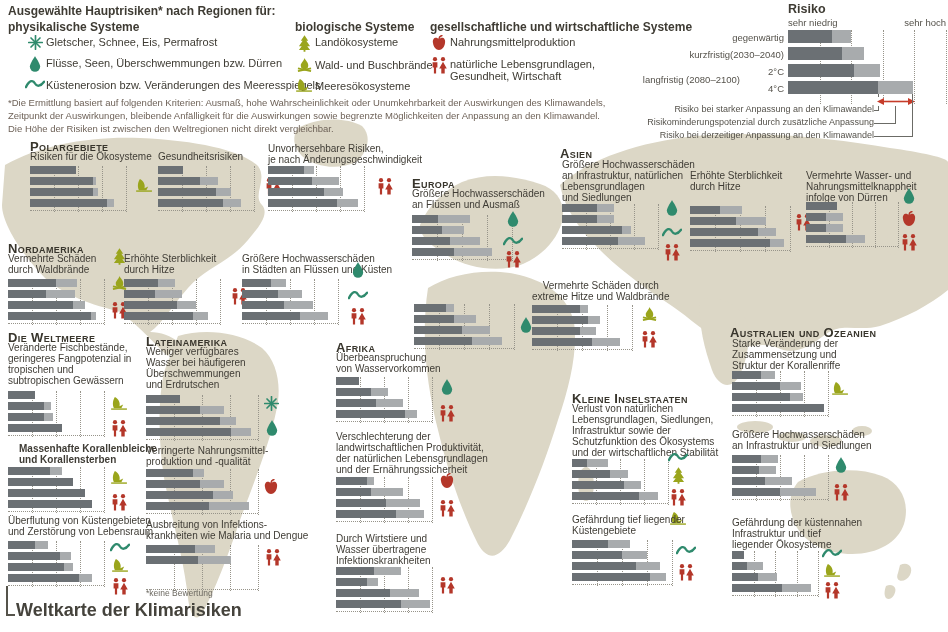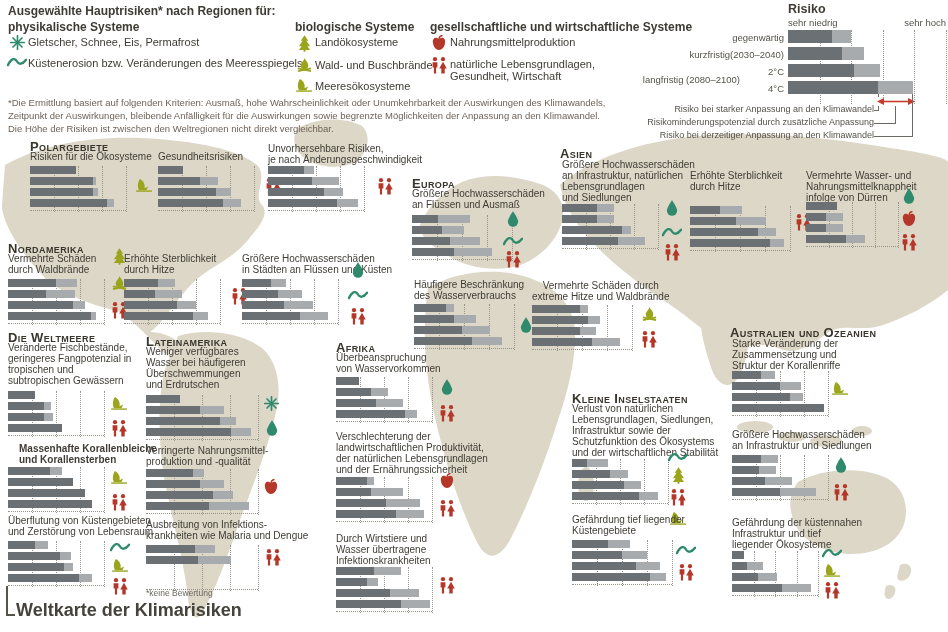--- a/index.html
+++ b/index.html
@@ -60,33 +60,41 @@
   <path class="land" d="M798,482 C820,470 855,466 882,476 C902,484 910,504 904,524 C898,542 878,554 852,554 C828,554 806,544 796,526 C788,510 788,494 798,482 Z"></path>
   <path class="land" d="M900,565 c8,-4 14,2 10,10 c-4,8 -16,8 -12,-2 z"></path>
   <path class="land" d="M886,586 c7,-3 12,2 8,9 c-4,7 -13,5 -8,-9 z"></path>
 </svg>
 
 <div id="header-layer">
   <div class="lg-main" style="left:8px;top:4px">Ausgewählte Hauptrisiken* nach Regionen für:</div>
   <div class="lg-head" style="left:8px;top:20px">physikalische Systeme</div>
   <div class="lg-head" style="left:295px;top:20px">biologische Systeme</div>
   <div class="lg-head" style="left:430px;top:20px">gesellschaftliche und wirtschaftliche Systeme</div>
-  <div class="lg-group" id="lg0" style="left:6px;top:36px">
+  <div class="lg-group" id="lg0" style="left:24px;top:36px">
       <div class="lg-item">
         <span class="ic"><svg width="15" height="15" viewBox="0 0 20 20">
             <g stroke="#2f8a6d" stroke-width="2.2" stroke-linecap="round">
               <line x1="10" y1="1" x2="10" y2="19"></line>
               <line x1="1" y1="10" x2="19" y2="10"></line>
               <line x1="4" y1="4" x2="16" y2="16"></line>
               <line x1="4" y1="16" x2="16" y2="4"></line>
             </g>
             <circle cx="10" cy="10" r="2.4" fill="#2f8a6d"></circle>
           </svg></span>
         <span>
           <div>Gletscher, Schnee, Eis, Permafrost</div>
+        </span>
+      </div>
+      <div class="lg-item">
+        <span class="ic"><svg width="12" height="16" viewBox="0 0 14 18">
+            <path d="M7 0 C7 0 1 8.5 1 12 a6 6 0 0 0 12 0 C13 8.5 7 0 7 0 Z" fill="#2f8a6d"></path>
+          </svg></span>
+        <span>
+          <div>Flüsse, Seen, Überschwemmungen bzw. Dürren</div>
         </span>
       </div>
       <div class="lg-item">
         <span class="ic"><svg width="20" height="11" viewBox="0 0 22 12">
             <path d="M1 10 C5 2 9 2 11 6 C13 9.5 17 9.5 21 4" fill="none" stroke="#2f8a6d" stroke-width="2.6" stroke-linecap="round"></path>
           </svg></span>
         <span>
           <div>Küstenerosion bzw. Veränderungen des Meeresspiegels</div>
         </span>
       </div>
@@ -780,24 +788,20 @@
       <span><svg width="20" height="11" viewBox="0 0 22 12">
           <path d="M1 10 C5 2 9 2 11 6 C13 9.5 17 9.5 21 4" fill="none" stroke="#2f8a6d" stroke-width="2.6" stroke-linecap="round"></path>
         </svg></span>
       <span><svg width="18" height="17" viewBox="0 0 18 17">
           <circle cx="5" cy="2.2" r="2.1" fill="#b4372a"></circle>
           <path d="M2.6 5.2 h4.8 v5.4 h-1.3 v6 h-2.2 v-6 h-1.3 Z" fill="#b4372a"></path>
           <circle cx="13" cy="2.2" r="2.1" fill="#b4372a"></circle>
           <path d="M13 4.8 L16.8 11.4 h-2.1 v5.2 h-3.4 v-5.2 h-2.1 Z" fill="#b4372a"></path>
         </svg></span>
     </div>
-    <div class="ctitle" style="left: 414px; top: 279px;">
-      <div>Häufigere Beschränkung</div>
-      <div>des Wasserverbrauchs</div>
-    </div>
     <div class="chart-box" style="left: 414px; top: 304px; width: 100px;">
       <div class="guide" style="left: 25%;"></div>
       <div class="guide" style="left: 50%;"></div>
       <div class="guide" style="left: 75%;"></div>
       <div class="guide" style="left: 100%;"></div>
       <div class="bar-row">
         <div class="seg-d" style="width: 32%;"></div>
         <div class="seg-l" style="width: 8%;"></div>
       </div>
       <div class="bar-row">

